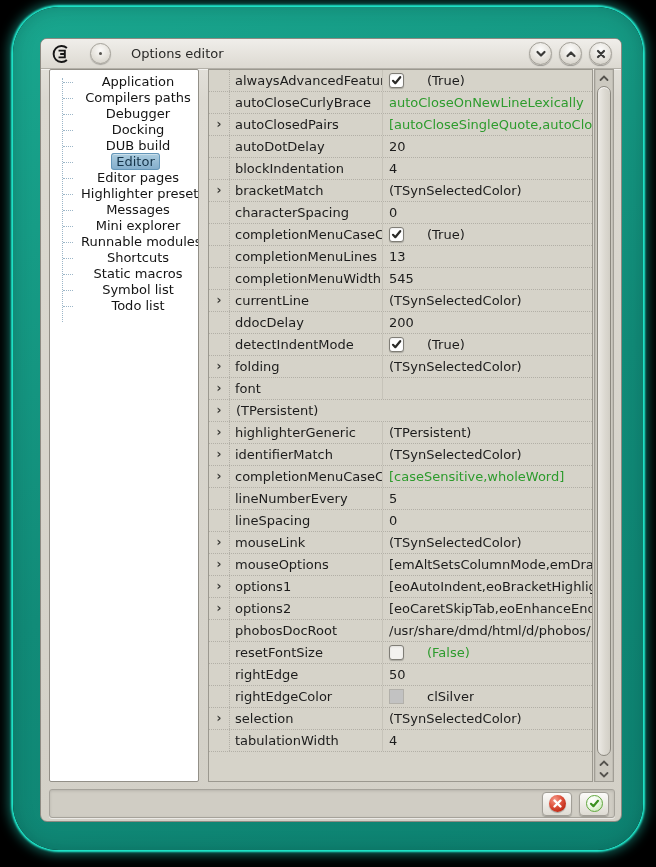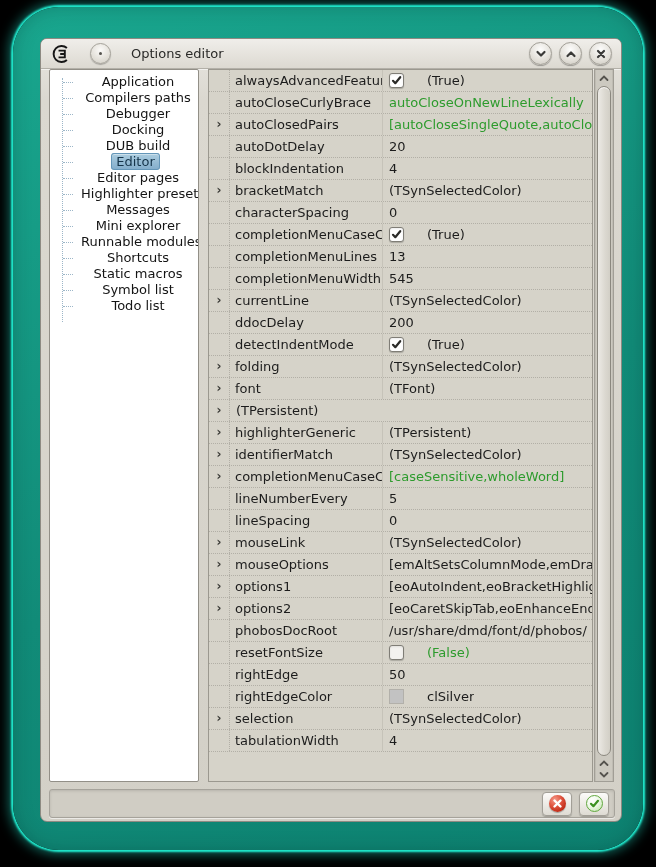--- a/index.html
+++ b/index.html
@@ -275,23 +275,20 @@
         <div class="row">
           <span class="gutter">›</span>
           <span class="pname">folding</span>
           <div class="pval">
             <span class="vtext">(TSynSelectedColor)</span>
           </div>
         </div>
         <div class="row">
           <span class="gutter">›</span>
           <span class="pname">font</span>
-          <div class="pval">
-            <span class="vtext">(TFont)</span>
-          </div>
         </div>
         <div class="row">
           <span class="gutter">›</span>
           <div class="pval">
             <span class="vtext">(TPersistent)</span>
           </div>
         </div>
         <div class="row">
           <span class="gutter">›</span>
           <span class="pname">highlighterGeneric</span>
@@ -352,21 +349,21 @@
           <span class="gutter">›</span>
           <span class="pname">options2</span>
           <div class="pval">
             <span class="vtext">[eoCaretSkipTab,eoEnhanceEndKe</span>
           </div>
         </div>
         <div class="row">
           <span class="gutter"></span>
           <span class="pname">phobosDocRoot</span>
           <div class="pval">
-            <span class="vtext">/usr/share/dmd/font/d/phobos/</span>
+            <span class="vtext">/usr/share/dmd/html/d/phobos/</span>
           </div>
         </div>
         <div class="row">
           <span class="gutter"></span>
           <span class="pname">resetFontSize</span>
           <div class="pval">
             <span class="cb unchecked"></span>
             <span class="vtext green">(False)</span>
           </div>
         </div>

